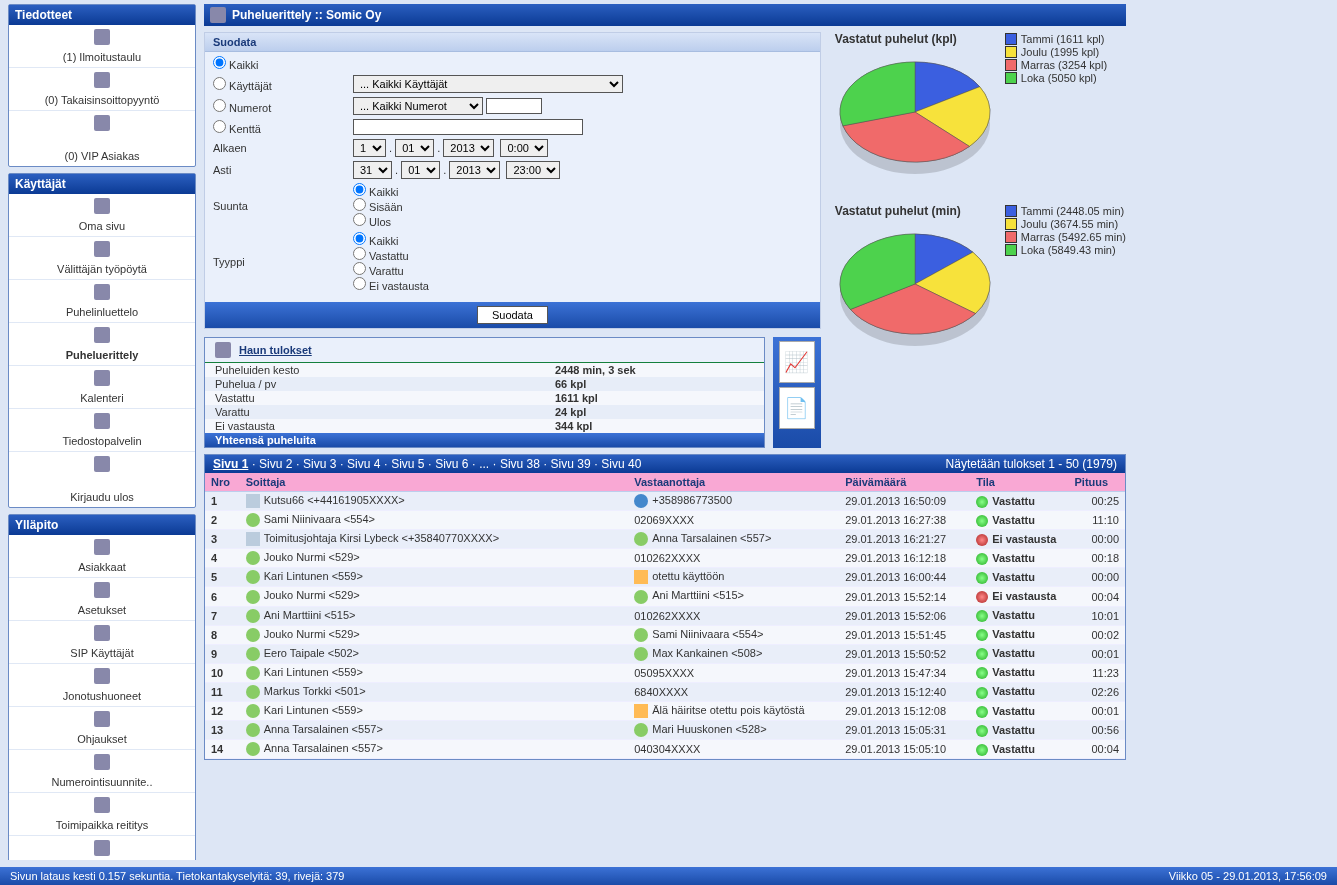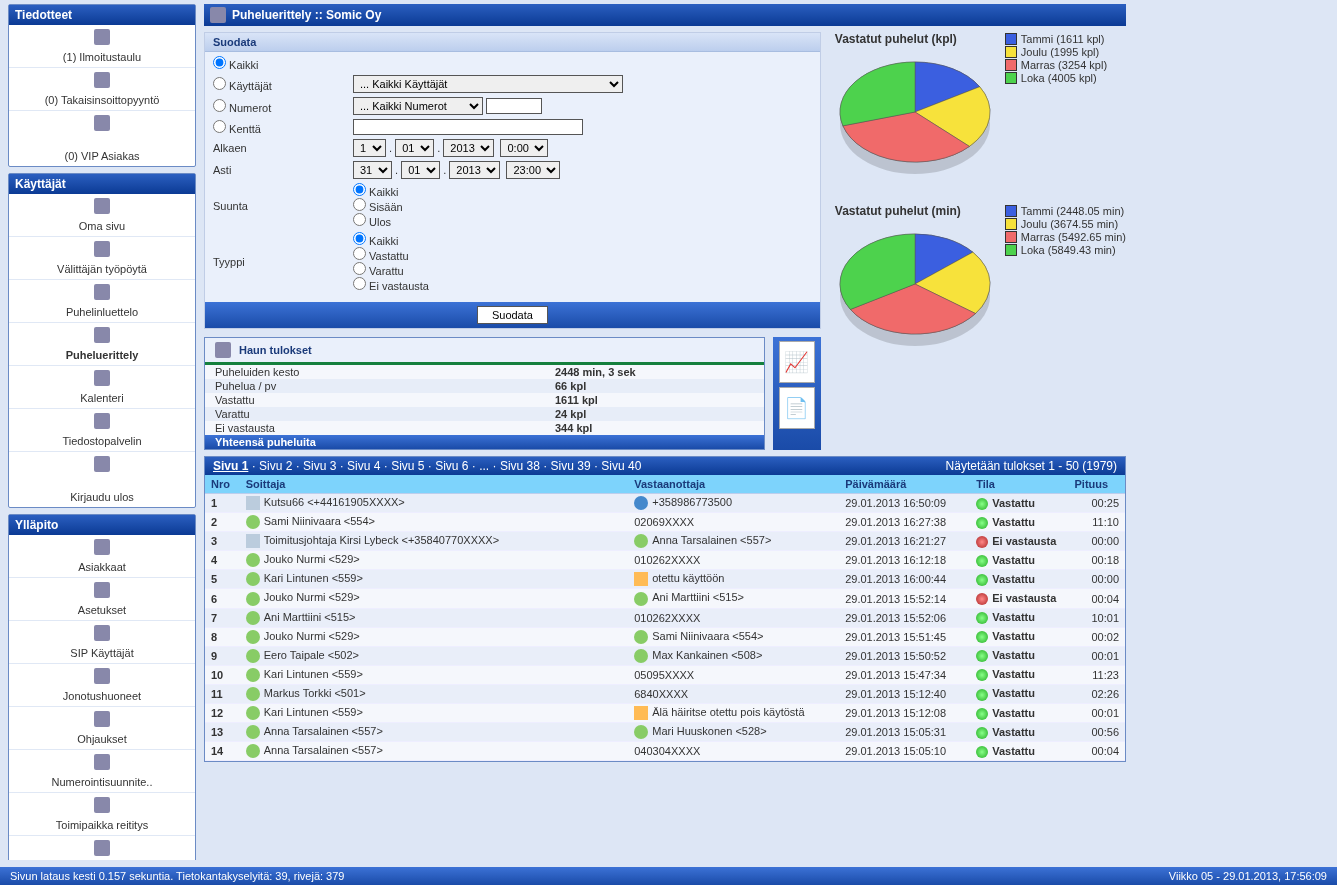--- a/index.html
+++ b/index.html
@@ -18,42 +18,42 @@
 .filter-h { background:linear-gradient(#d9e4f7,#bcceed); font-weight:bold; padding:3px 8px; color:#1a3a7a; border-bottom:1px solid #a8bde0;}
 .filter-body { padding:2px 8px 8px 8px; }
 .frow { display:flex; align-items:center; padding:2px 0; }
 .flabel { width:140px; color:#333; }
 .fcol { flex:1; }
 select,input[type=text] { border:1px solid #555; font-size:11px; padding:1px 2px; font-family:inherit;}
 .filter-btn-row { background:linear-gradient(#3c72d6,#1a4ba8); padding:4px; text-align:center; }
 .filter-btn-row button { background:#fff; border:1px solid #555; padding:2px 14px; font-size:11px; cursor:pointer;}
 .results-wrap { display:flex; gap:8px; margin-top:8px;}
 .results-box { flex:1; border:1px solid #6b8bc5; }
-.results-h { background:#eaf0fb; font-weight:bold; padding:4px 10px; border-bottom:3px solid #15803d; display:flex; align-items:center; gap:8px; color:#1a3a7a;}
+.results-h { background:#eaf0fb; font-weight:bold; padding:4px 10px; border-bottom:1px solid #15803d; display:flex; align-items:center; gap:8px; color:#1a3a7a;text-decoration:underline;}
 .results-body { }
 .res-row { display:flex; padding:1px 10px; }
 .res-row:nth-child(odd){ background:#f5f7fc; }
 .res-row:nth-child(even){ background:#e7edf8; }
 .res-row.total { background:linear-gradient(#3c72d6,#1a4ba8); color:#fff; font-weight:bold;}
 .rk { width:340px; }
 .rv { flex:1; font-weight:bold; }
 .side-icons { width:48px; background:linear-gradient(#3c72d6,#1a4ba8); display:flex; flex-direction:column; align-items:center; padding:4px; gap:4px;}
 .side-ico { width:36px; height:42px; background:#fff; border:1px solid #aaa; display:flex; align-items:center; justify-content:center; cursor:pointer; font-size:20px;}
 .chart-area { display:flex; flex-direction:column; gap:20px; }
 .chart-box { display:flex; gap:10px; }
 .chart-title { font-weight:bold; color:#333; font-size:12px; margin-bottom:6px;}
 .legend { font-size:11px;text-align:center; }
 .leg-item { display:flex; align-items:center; gap:4px; margin:1px 0;}
 .leg-sw { width:12px; height:12px; border:1px solid #333; }
 .table-wrap { margin-top:6px; border:1px solid #6b8bc5;}
 .pager { background:linear-gradient(#2b5fc0,#0b3a94); color:#fff; padding:2px 8px; display:flex; justify-content:space-between; font-size:12px;}
 .pager a { color:#fff; cursor:pointer; }
 .pager .cur { font-weight:bold; text-decoration:underline;}
 .tbl { width:100%; border-collapse:collapse; }
-.tbl th { background:#7dd3fc; text-align:left; padding:3px 6px; font-weight:bold; border-bottom:1px solid #bcceed; color:#1a3a7a;}
+.tbl th { background:#f9a8d4; text-align:left; padding:3px 6px; font-weight:bold; border-bottom:1px solid #bcceed; color:#1a3a7a;}
 .tbl td { padding:2px 6px; border-bottom:1px solid #eef; }
 .tbl tr:nth-child(even) td { background:#f5f7fc;}
 .tbl tr:nth-child(odd) td { background:#e9eef9;}
 .status-dot { width:12px; height:12px; border-radius:50%; display:inline-block; vertical-align:middle; margin-right:4px;}
 .dot-green { background: radial-gradient(#8f8,#2a2); }
 .dot-red { background: radial-gradient(#f88,#a22); }
 .usr-ico { width:14px; height:14px; display:inline-block; background:#8c6; border-radius:50%; vertical-align:middle; margin-right:4px;}
 .doc-ico { width:14px; height:14px; display:inline-block; background:#bcd; vertical-align:middle; margin-right:4px;}
 .globe-ico { width:14px; height:14px; display:inline-block; background:#48c; border-radius:50%; vertical-align:middle; margin-right:4px;}
 .foot { position:fixed; bottom:0; left:0; right:0; background:linear-gradient(#3c72d6,#1a4ba8); color:#fff; padding:3px 10px; display:flex; justify-content:space-between; font-size:11px; width:1337px;}
@@ -284,21 +284,21 @@
               <div class="leg-item">
                 <span class="leg-sw" style="background:#f7e23b"></span>
                 <span>Joulu (1995 kpl)</span>
               </div>
               <div class="leg-item">
                 <span class="leg-sw" style="background:#f06a6a"></span>
                 <span>Marras (3254 kpl)</span>
               </div>
               <div class="leg-item">
                 <span class="leg-sw" style="background:#4dd24d"></span>
-                <span>Loka (4005 kpl)</span>
+                <span>Loka (5050 kpl)</span>
               </div>
             </div>
           </div>
           <div class="chart-box">
             <div><div class="chart-title">Vastatut puhelut (min)</div><svg class="pie" viewBox="0 0 160 130">
                 <path d="M80,60 L80,10 A75,50 0 0 1 137.83996789854385,28.170327515941874 Z" fill="#3b5fe0" stroke="#555" stroke-width="0.5"></path>
                 <path d="M80,60 L137.83996789854385,28.170327515941874 A75,50 0 0 1 140.517889360375,89.53404865473378 Z" fill="#f7e23b" stroke="#555" stroke-width="0.5"></path>
                 <path d="M80,60 L140.517889360375,89.53404865473378 A75,50 0 0 1 15.427352999291713,85.4329030922274 Z" fill="#f06a6a" stroke="#555" stroke-width="0.5"></path>
                 <path d="M80,60 L15.427352999291713,85.4329030922274 A75,50 0 0 1 79.99999999999999,10 Z" fill="#4dd24d" stroke="#555" stroke-width="0.5"></path>
                 <ellipse cx="80" cy="72" rx="75" ry="50" fill="rgba(0,0,0,0.15)"></ellipse>

